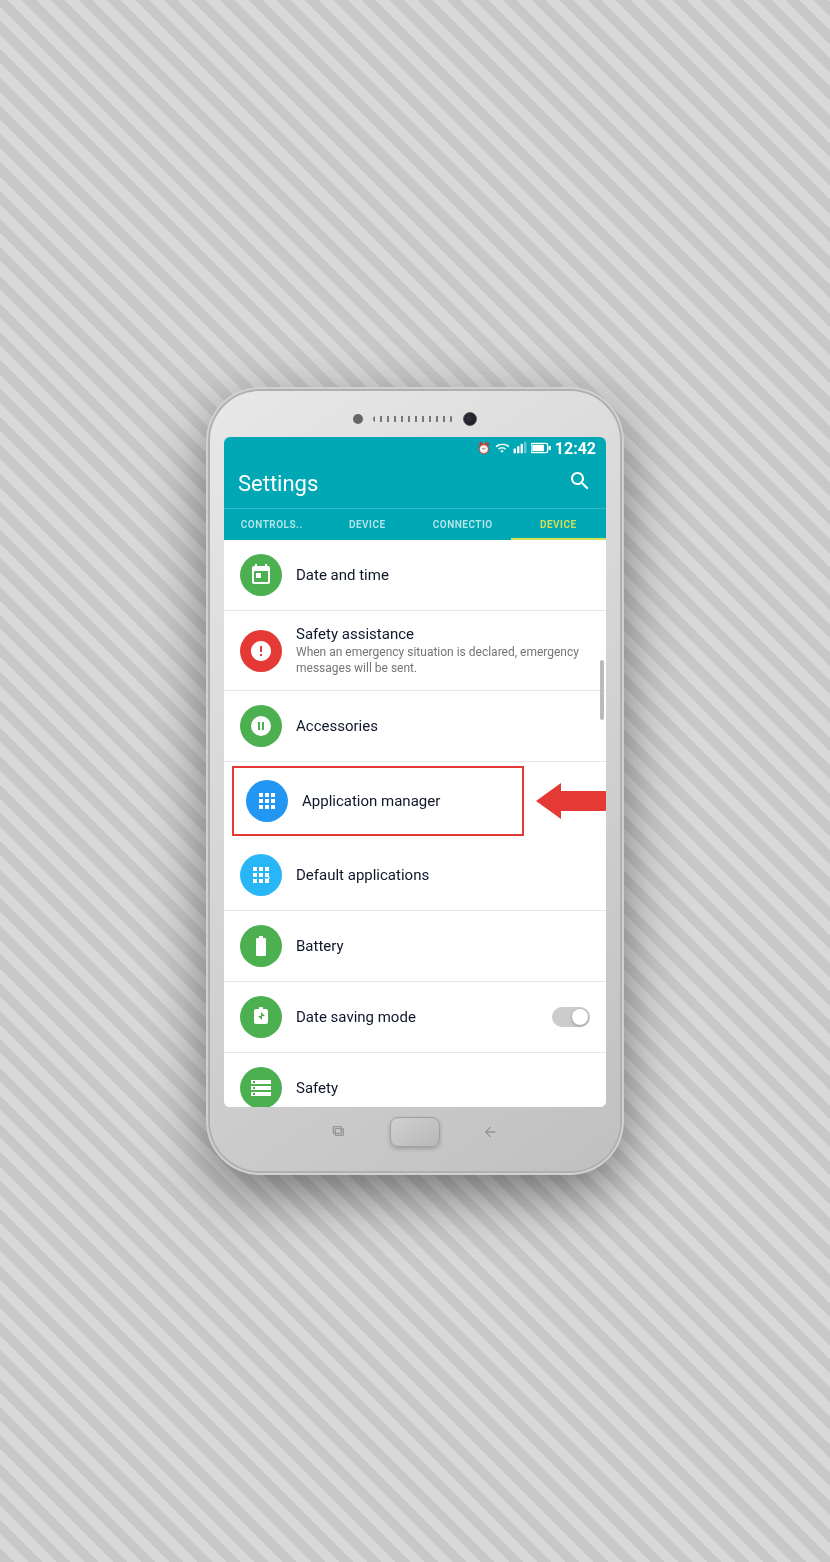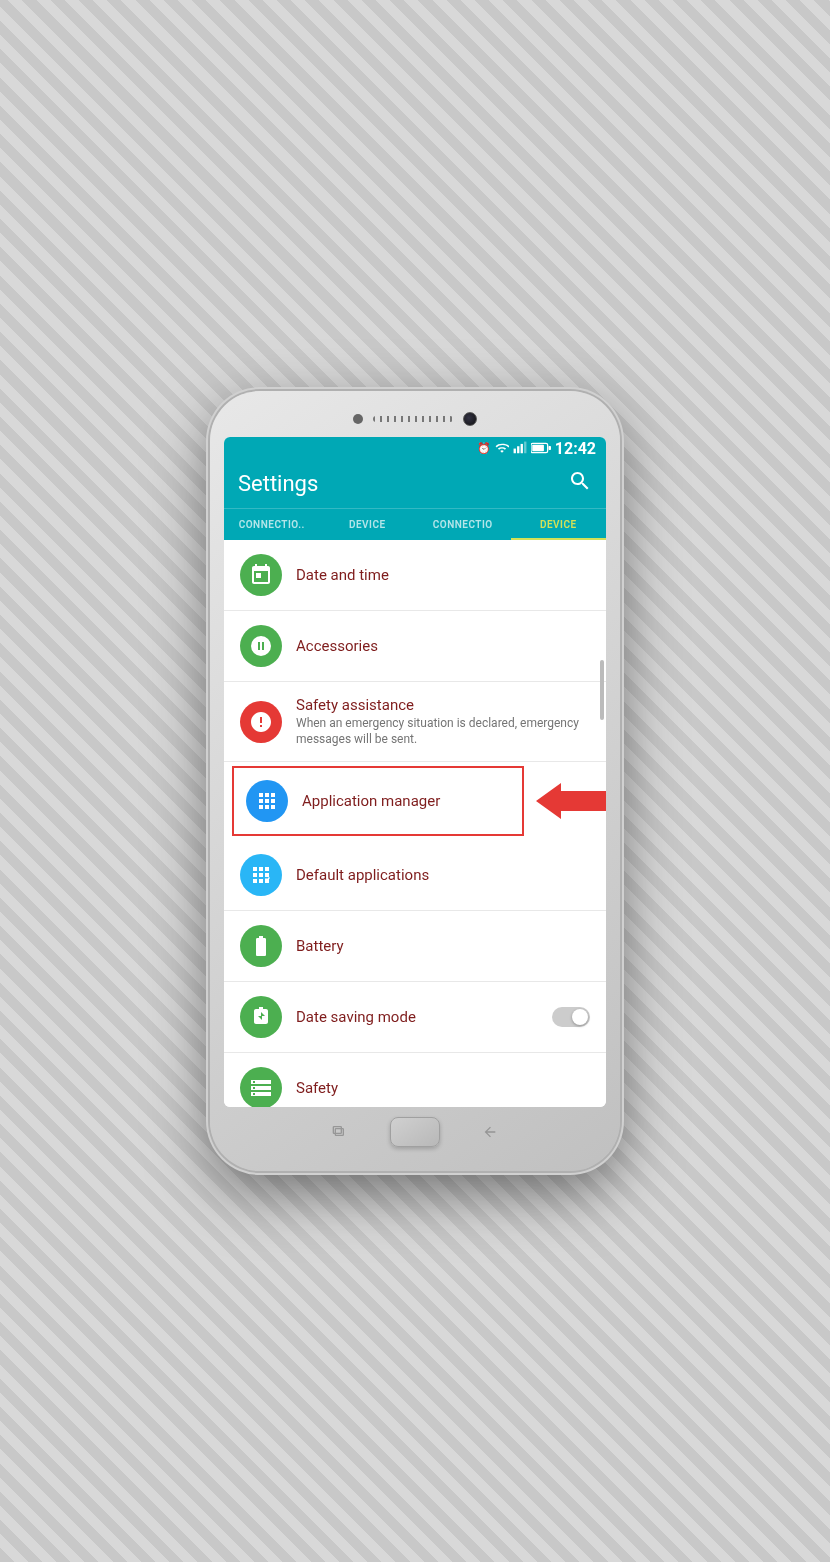--- a/index.html
+++ b/index.html
@@ -210,21 +210,21 @@
       height: 24px;
       fill: white;
     }
 
     .item-text {
       flex: 1;
     }
 
     .item-title {
       font-size: 15px;
-      color: #7f1d1d;
+      color: #0f172a;
       font-weight: 400;
     }
 
     .item-subtitle {
       font-size: 12px;
       color: #757575;
       margin-top: 2px;
       line-height: 1.3;
     }
 
@@ -342,21 +342,21 @@
       <span class="app-bar-title">Settings</span>
       <span class="search-icon-btn">
         <svg width="24" height="24" viewBox="0 0 24 24" fill="white">
           <path d="M15.5 14h-.79l-.28-.27C15.41 12.59 16 11.11 16 9.5 16 5.91 13.09 3 9.5 3S3 5.91 3 9.5 5.91 16 9.5 16c1.61 0 3.09-.59 4.23-1.57l.27.28v.79l5 4.99L20.49 19l-4.99-5zm-6 0C7.01 14 5 11.99 5 9.5S7.01 5 9.5 5 14 7.01 14 9.5 11.99 14 9.5 14z"></path>
         </svg>
       </span>
     </div>
 
     <div class="tabs">
       <div class="tab">
-        <span>CONNECTIO..</span>
+        <span>CONTROLS..</span>
       </div>
       <div class="tab">
         <span>DEVICE</span>
       </div>
       <div class="tab">
         <span>CONNECTIO</span>
       </div>
       <div class="tab active">
         <span>DEVICE</span>
       </div>
@@ -370,39 +370,39 @@
             <svg viewBox="0 0 24 24" fill="white">
               <path d="M19 3h-1V1h-2v2H8V1H6v2H5C3.89 3 3 3.9 3 5v14c0 1.1.89 2 2 2h14c1.1 0 2-.9 2-2V5c0-1.1-.9-2-2-2zm0 16H5V8h14v11zM7 10h5v5H7z"></path>
             </svg>
           </div>
           <div class="item-text">
             <div class="item-title">Date and time</div>
           </div>
         </div>
 
         <div class="settings-item">
-          <div class="icon-circle green">
-            <svg viewBox="0 0 24 24" fill="white">
-              <path d="M12 2a10 10 0 100 20A10 10 0 0012 2zm-1 14H9V8h2v8zm4 0h-2V8h2v8z"></path>
-            </svg>
-          </div>
-          <div class="item-text">
-            <div class="item-title">Accessories</div>
-          </div>
-        </div>
-
-        <div class="settings-item">
           <div class="icon-circle red">
             <svg viewBox="0 0 24 24" fill="white">
               <path d="M12 2C6.48 2 2 6.48 2 12s4.48 10 10 10 10-4.48 10-10S17.52 2 12 2zm1 15h-2v-2h2v2zm0-4h-2V7h2v6z"></path>
             </svg>
           </div>
           <div class="item-text">
             <div class="item-title">Safety assistance</div>
             <div class="item-subtitle">When an emergency situation is declared, emergency messages will be sent.</div>
+          </div>
+        </div>
+
+        <div class="settings-item">
+          <div class="icon-circle green">
+            <svg viewBox="0 0 24 24" fill="white">
+              <path d="M12 2a10 10 0 100 20A10 10 0 0012 2zm-1 14H9V8h2v8zm4 0h-2V8h2v8z"></path>
+            </svg>
+          </div>
+          <div class="item-text">
+            <div class="item-title">Accessories</div>
           </div>
         </div>
 
         <div style="position:relative; display:flex; align-items:center;">
           <div class="settings-item highlighted" style="flex:1; background:white;">
             <div class="icon-circle blue">
               <svg viewBox="0 0 24 24" fill="white">
                 <path d="M4 8h4V4H4v4zm6 12h4v-4h-4v4zm-6 0h4v-4H4v4zm0-6h4v-4H4v4zm6 0h4v-4h-4v4zm6-10v4h4V4h-4zm-6 4h4V4h-4v4zm6 6h4v-4h-4v4zm0 6h4v-4h-4v4z"></path>
               </svg>
             </div>

